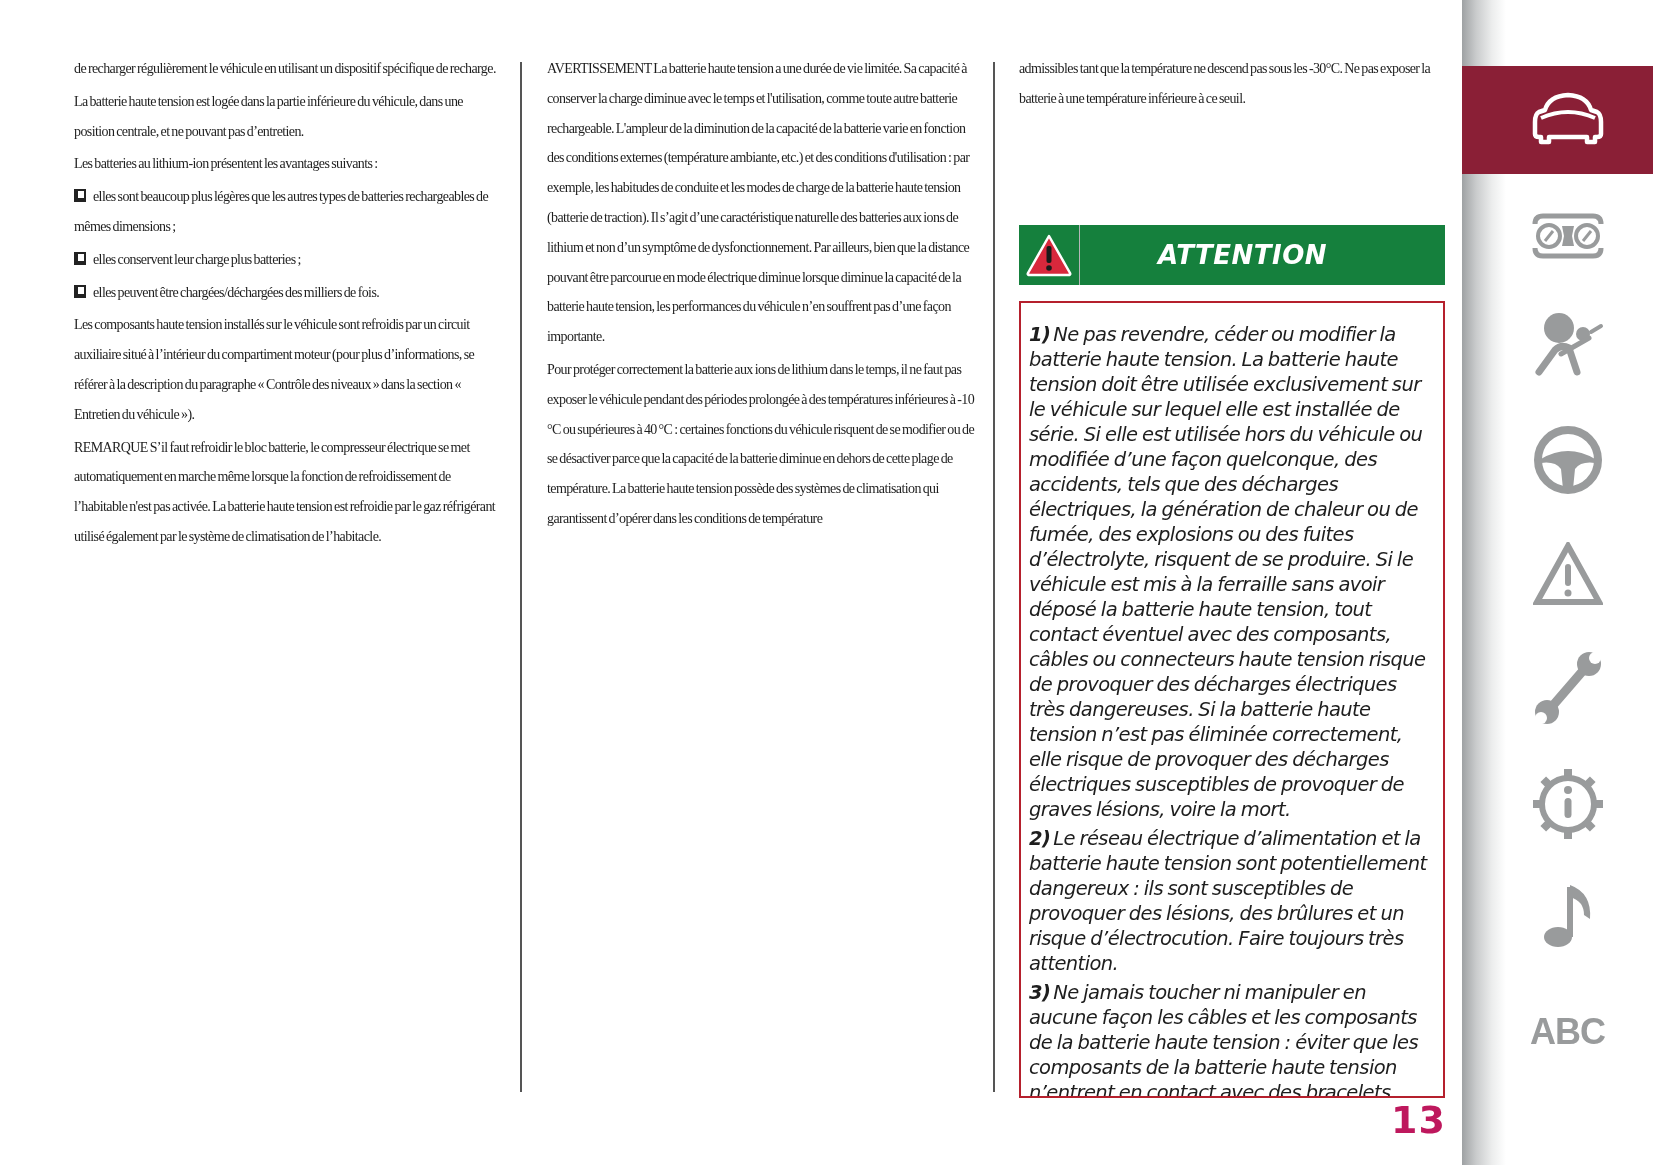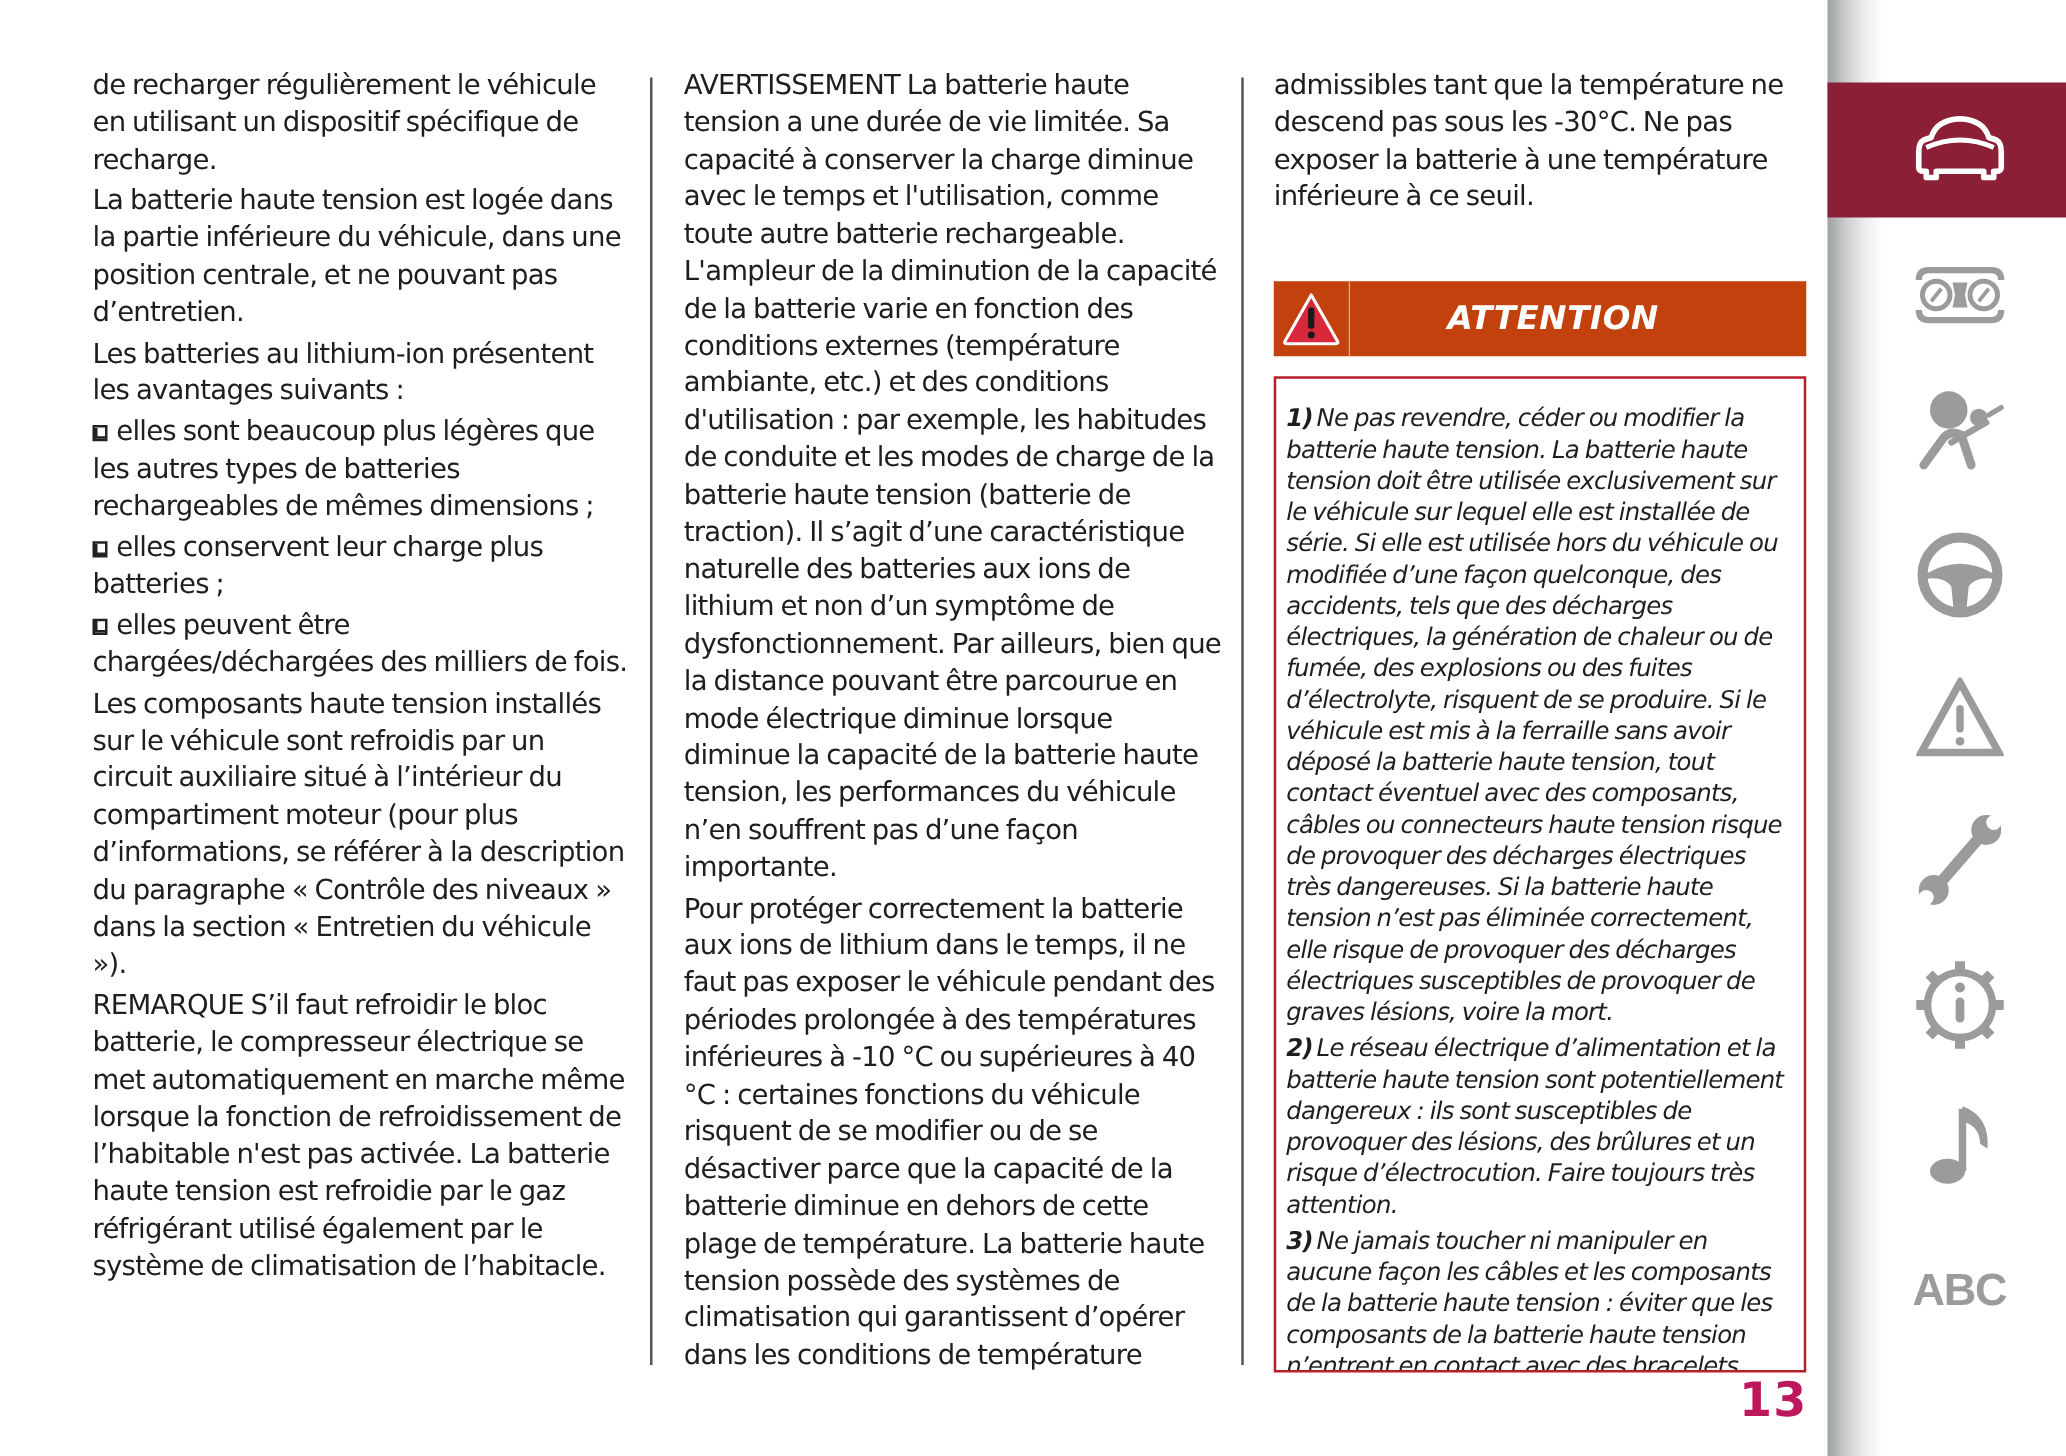--- a/index.html
+++ b/index.html
@@ -3,38 +3,39 @@
 <meta charset="utf-8">
 <style>
   html, body { margin: 0; padding: 0; }
   body {
     width: 1653px; height: 1165px; position: relative; overflow: hidden;
     background: #ffffff; color: #1e1e1e;
     font-family: "DejaVu Sans", "Liberation Sans", sans-serif;
   }
   .col {
     position: absolute; top: 54px;
-    font-size: 22px; line-height: 29.8px; letter-spacing: -0.6px;
+    font-size: 14px; line-height: 29.8px; letter-spacing: -0.6px;
     word-spacing: -1px;
+    font-family: Liberation Serif, serif;
   }
   .col p { margin: 0 0 3px 0; }
   #col-left { left: 74px; width: 430px; }
   #col-mid { left: 547px; width: 430px; }
   #col-right { left: 1019px; width: 430px; }
   .divider {
     position: absolute; top: 62px; width: 1.5px; height: 1030px; background: #555;
   }
   .bullet::before {
     content: ""; display: inline-block; width: 12px; height: 13px;
     border: 2px solid #222; box-sizing: border-box; margin-right: 7px;
     vertical-align: -1px; box-shadow: 2px -2px 0 0 #222 inset;
   }
   .attention-header {
     position: absolute; left: 1019px; top: 225px; width: 426px; height: 60px;
-    background: #c2410c; display: flex; align-items: center;
+    background: #15803d; display: flex; align-items: center;
   }
   .attention-icon-cell {
     width: 60px; height: 60px; display: flex; align-items: center; justify-content: center;
     border-right: 1px solid #b5b7b8;
   }
   .attention-title {
     flex: 1; text-align: center; color: #ffffff; font-weight: bold; font-style: italic;
     font-size: 26px; letter-spacing: 0.5px; padding-right: 40px;
   }
   .warning-box {

